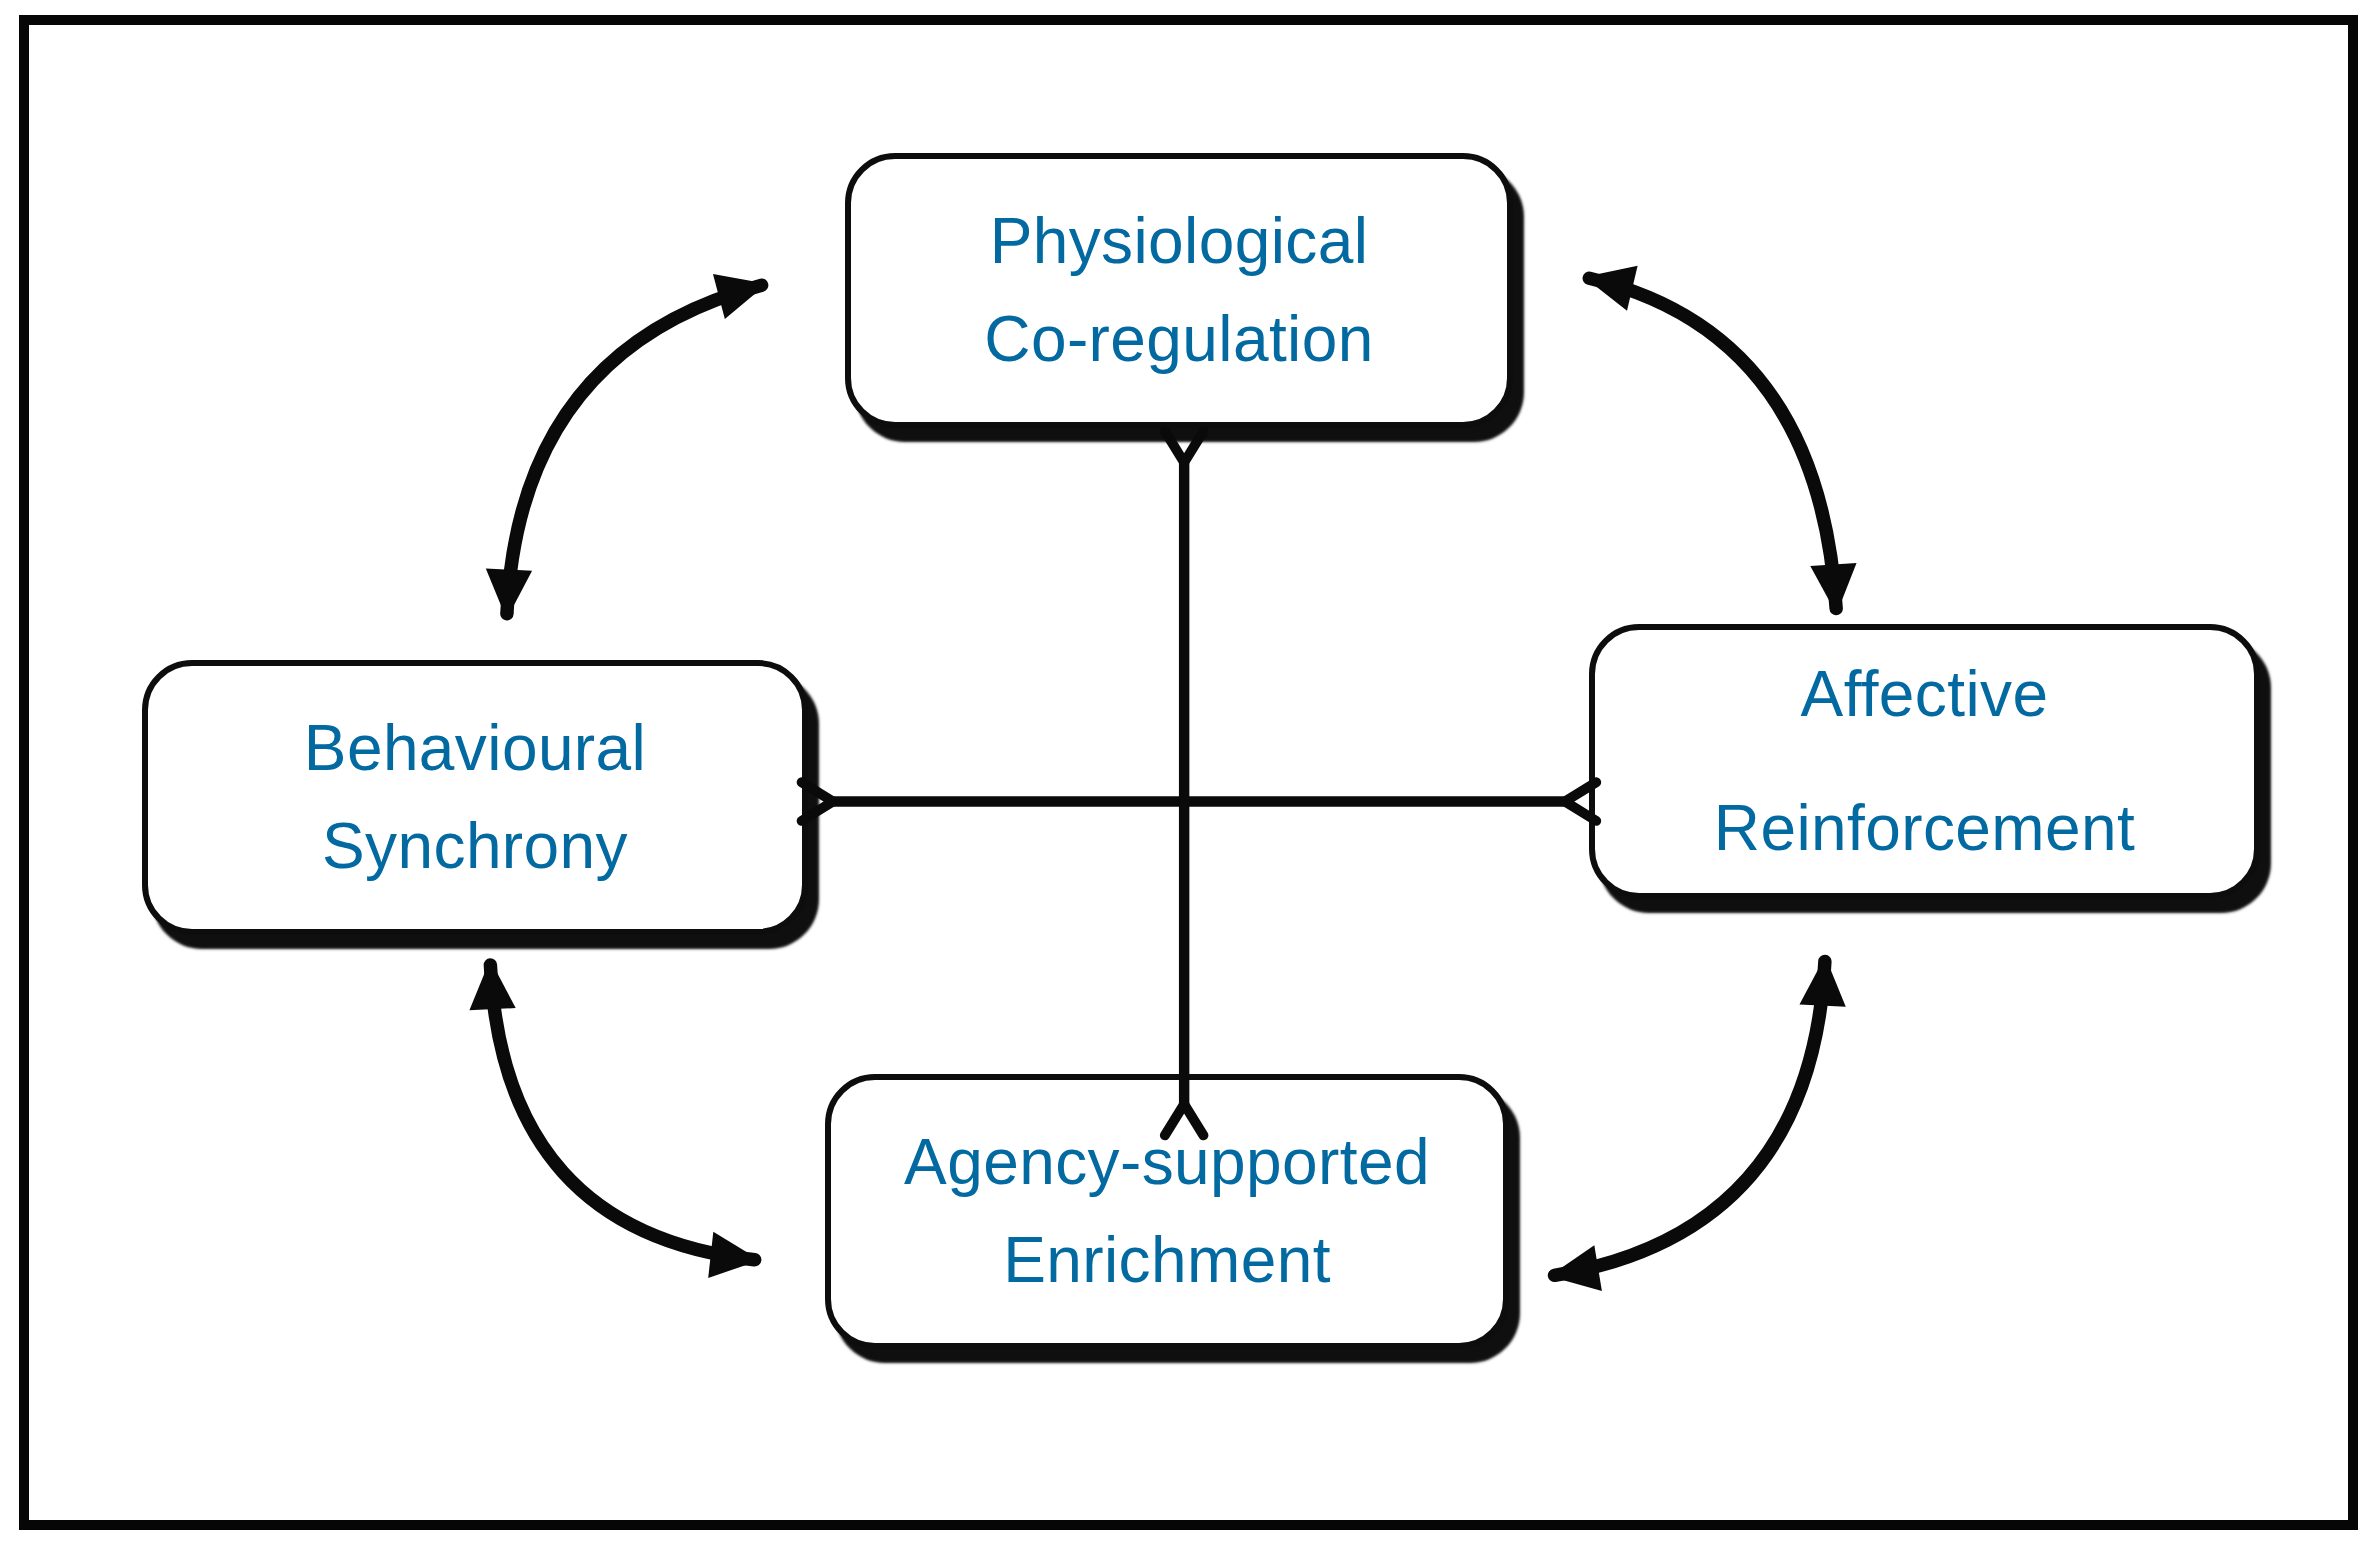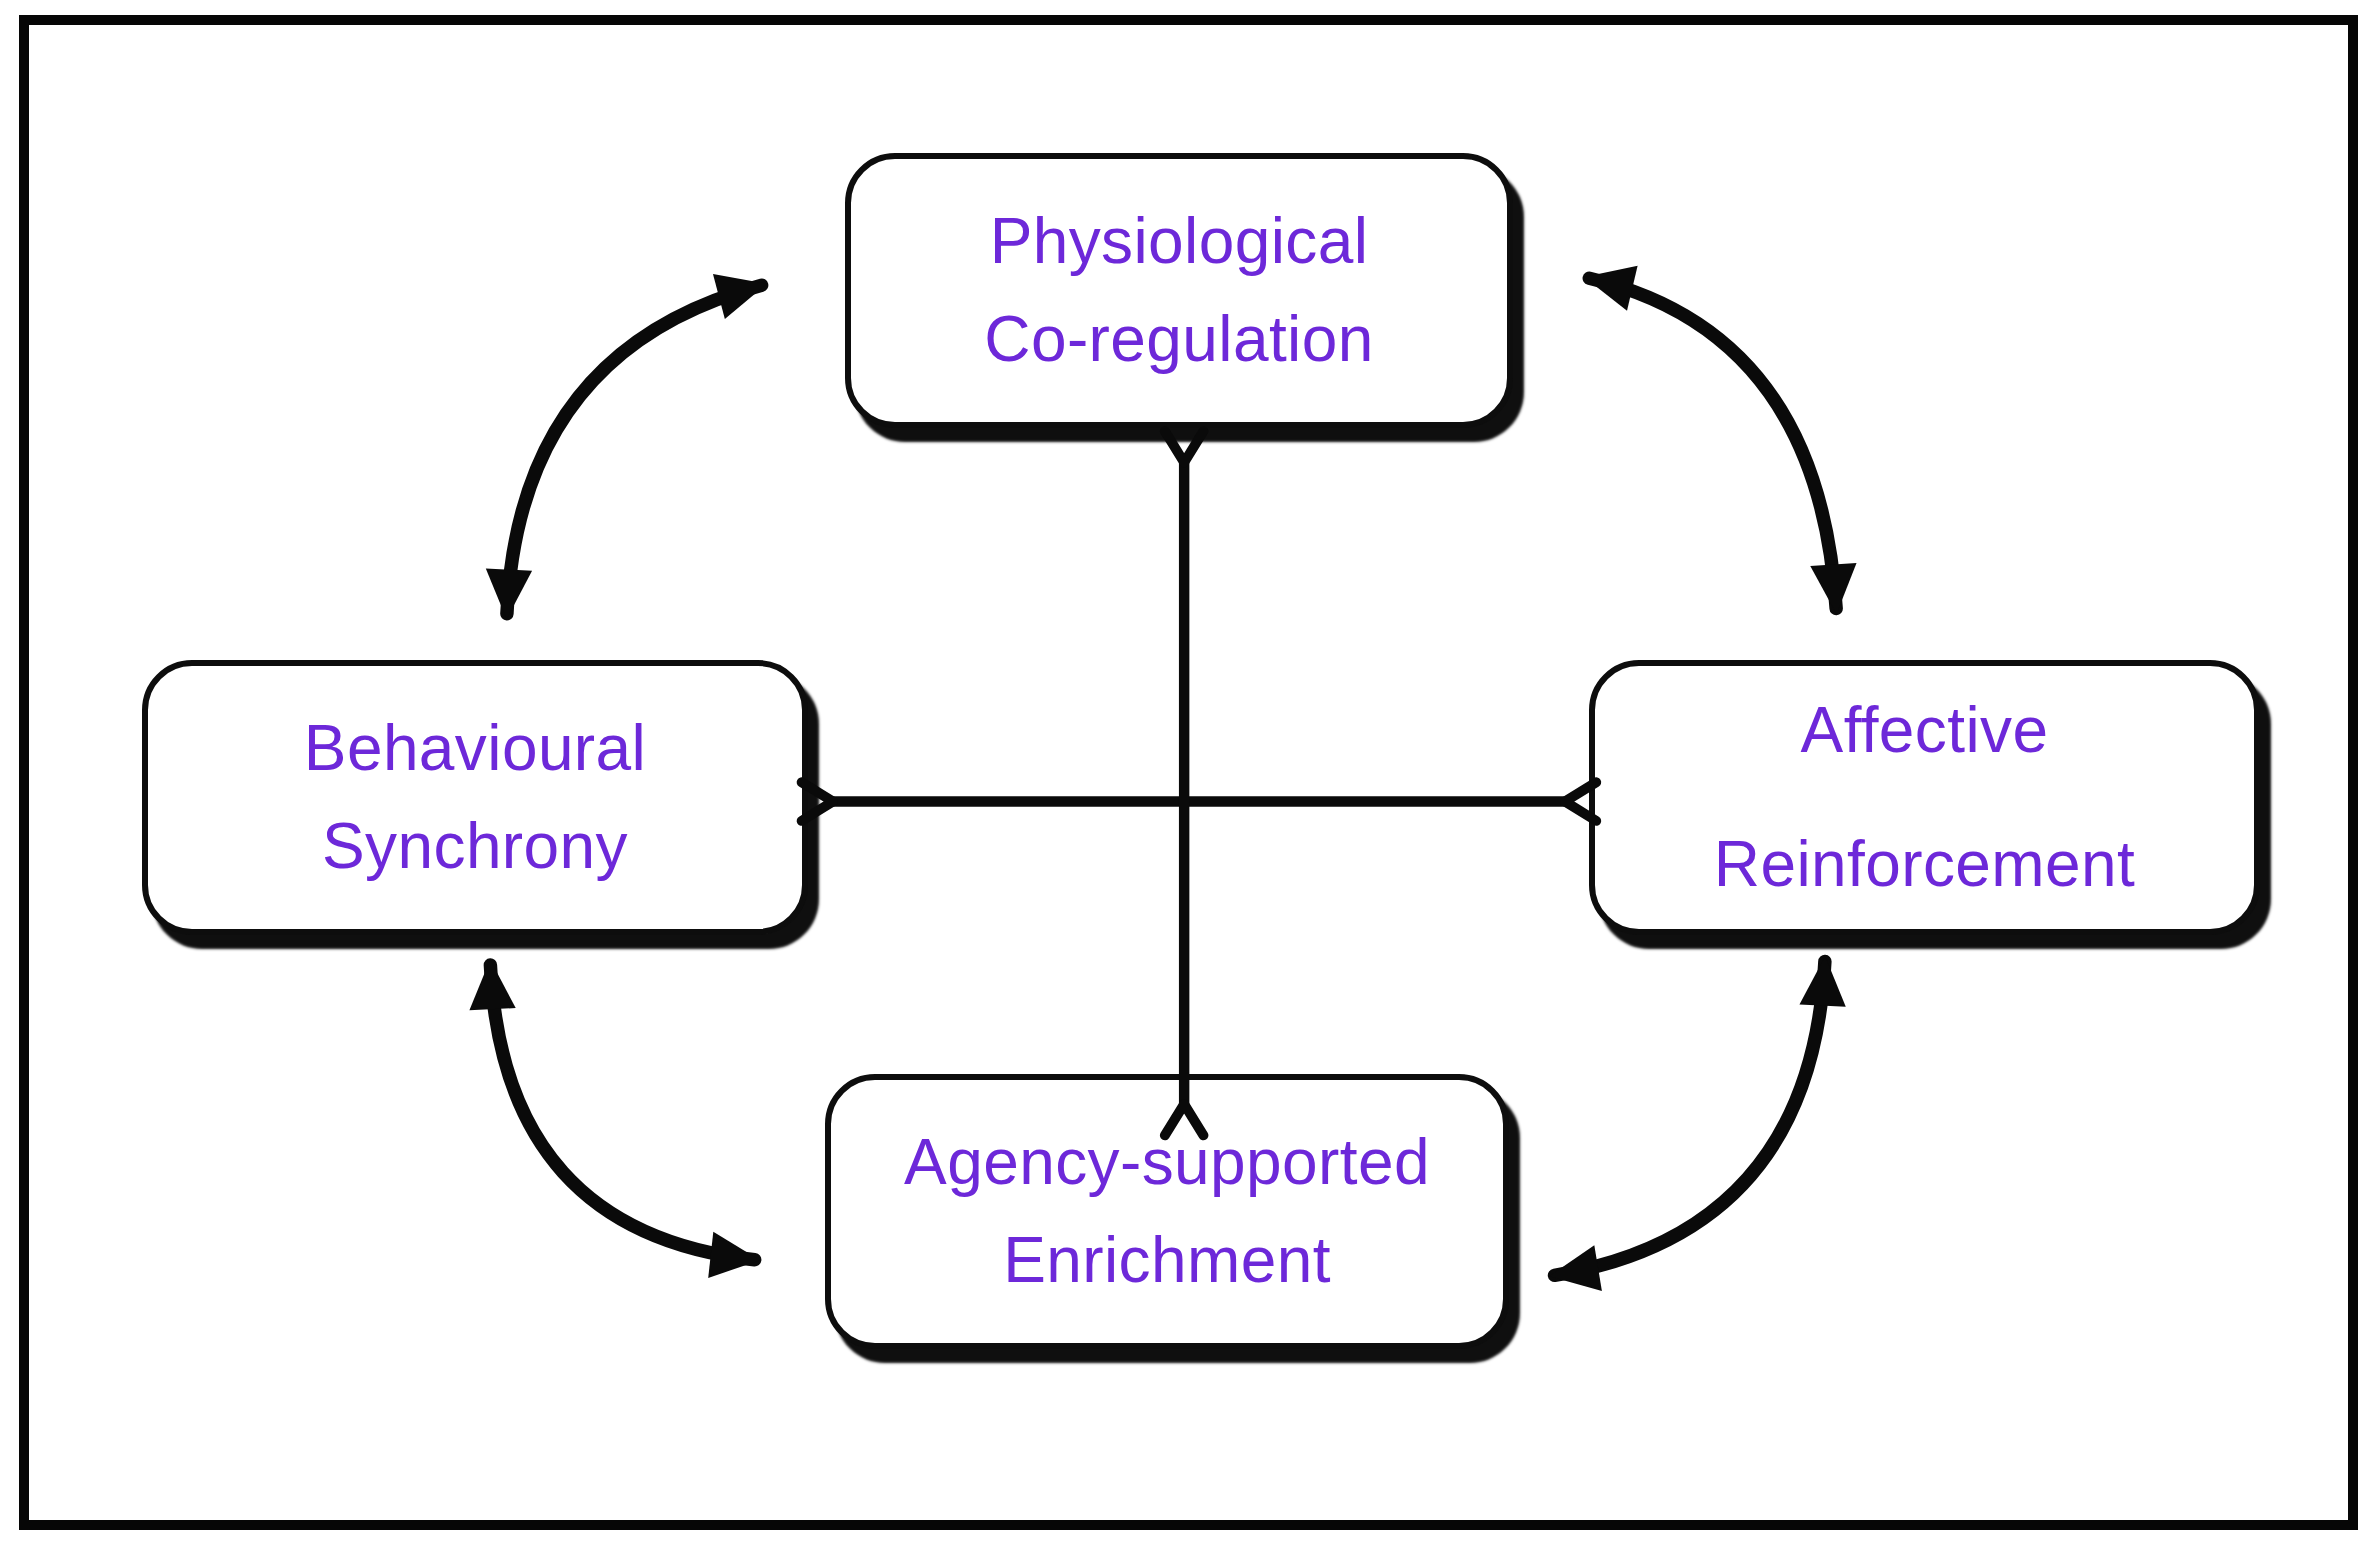--- a/index.html
+++ b/index.html
@@ -30,30 +30,30 @@
     box-sizing: border-box;
     background: #ffffff;
     border: 6px solid #0d0d0d;
     border-radius: 50px;
     box-shadow: 10.4px 14px 2.6px rgba(5,5,5,0.96);
     display: flex;
     flex-direction: column;
     align-items: center;
     justify-content: center;
     text-align: center;
-    color: #6d28d9;
+    color: #0369a1;
     font-size: 64px;
     line-height: 1.52;
     letter-spacing: 0.4px;
     z-index: 2;
   }
   .node span { display: block; white-space: nowrap; }
   #node-top    { left: 845px;  top: 153px;  width: 668px; height: 275px; }
   #node-left   { left: 142px;  top: 660px;  width: 666px; height: 275px; text-align: right; }
-  #node-right  { left: 1589px; top: 660px;  width: 671px; height: 275px; gap: 36px; }
+  #node-right  { left: 1589px; top: 624px;  width: 671px; height: 275px; gap: 36px; }
   #node-bottom { left: 825px;  top: 1074px; width: 684px; height: 275px; }
   svg.arrows {
     position: absolute;
     left: 0; top: 0;
     width: 2377px;
     height: 1544px;
     z-index: 3;
     pointer-events: none;
   }
   .curved-arrow {

